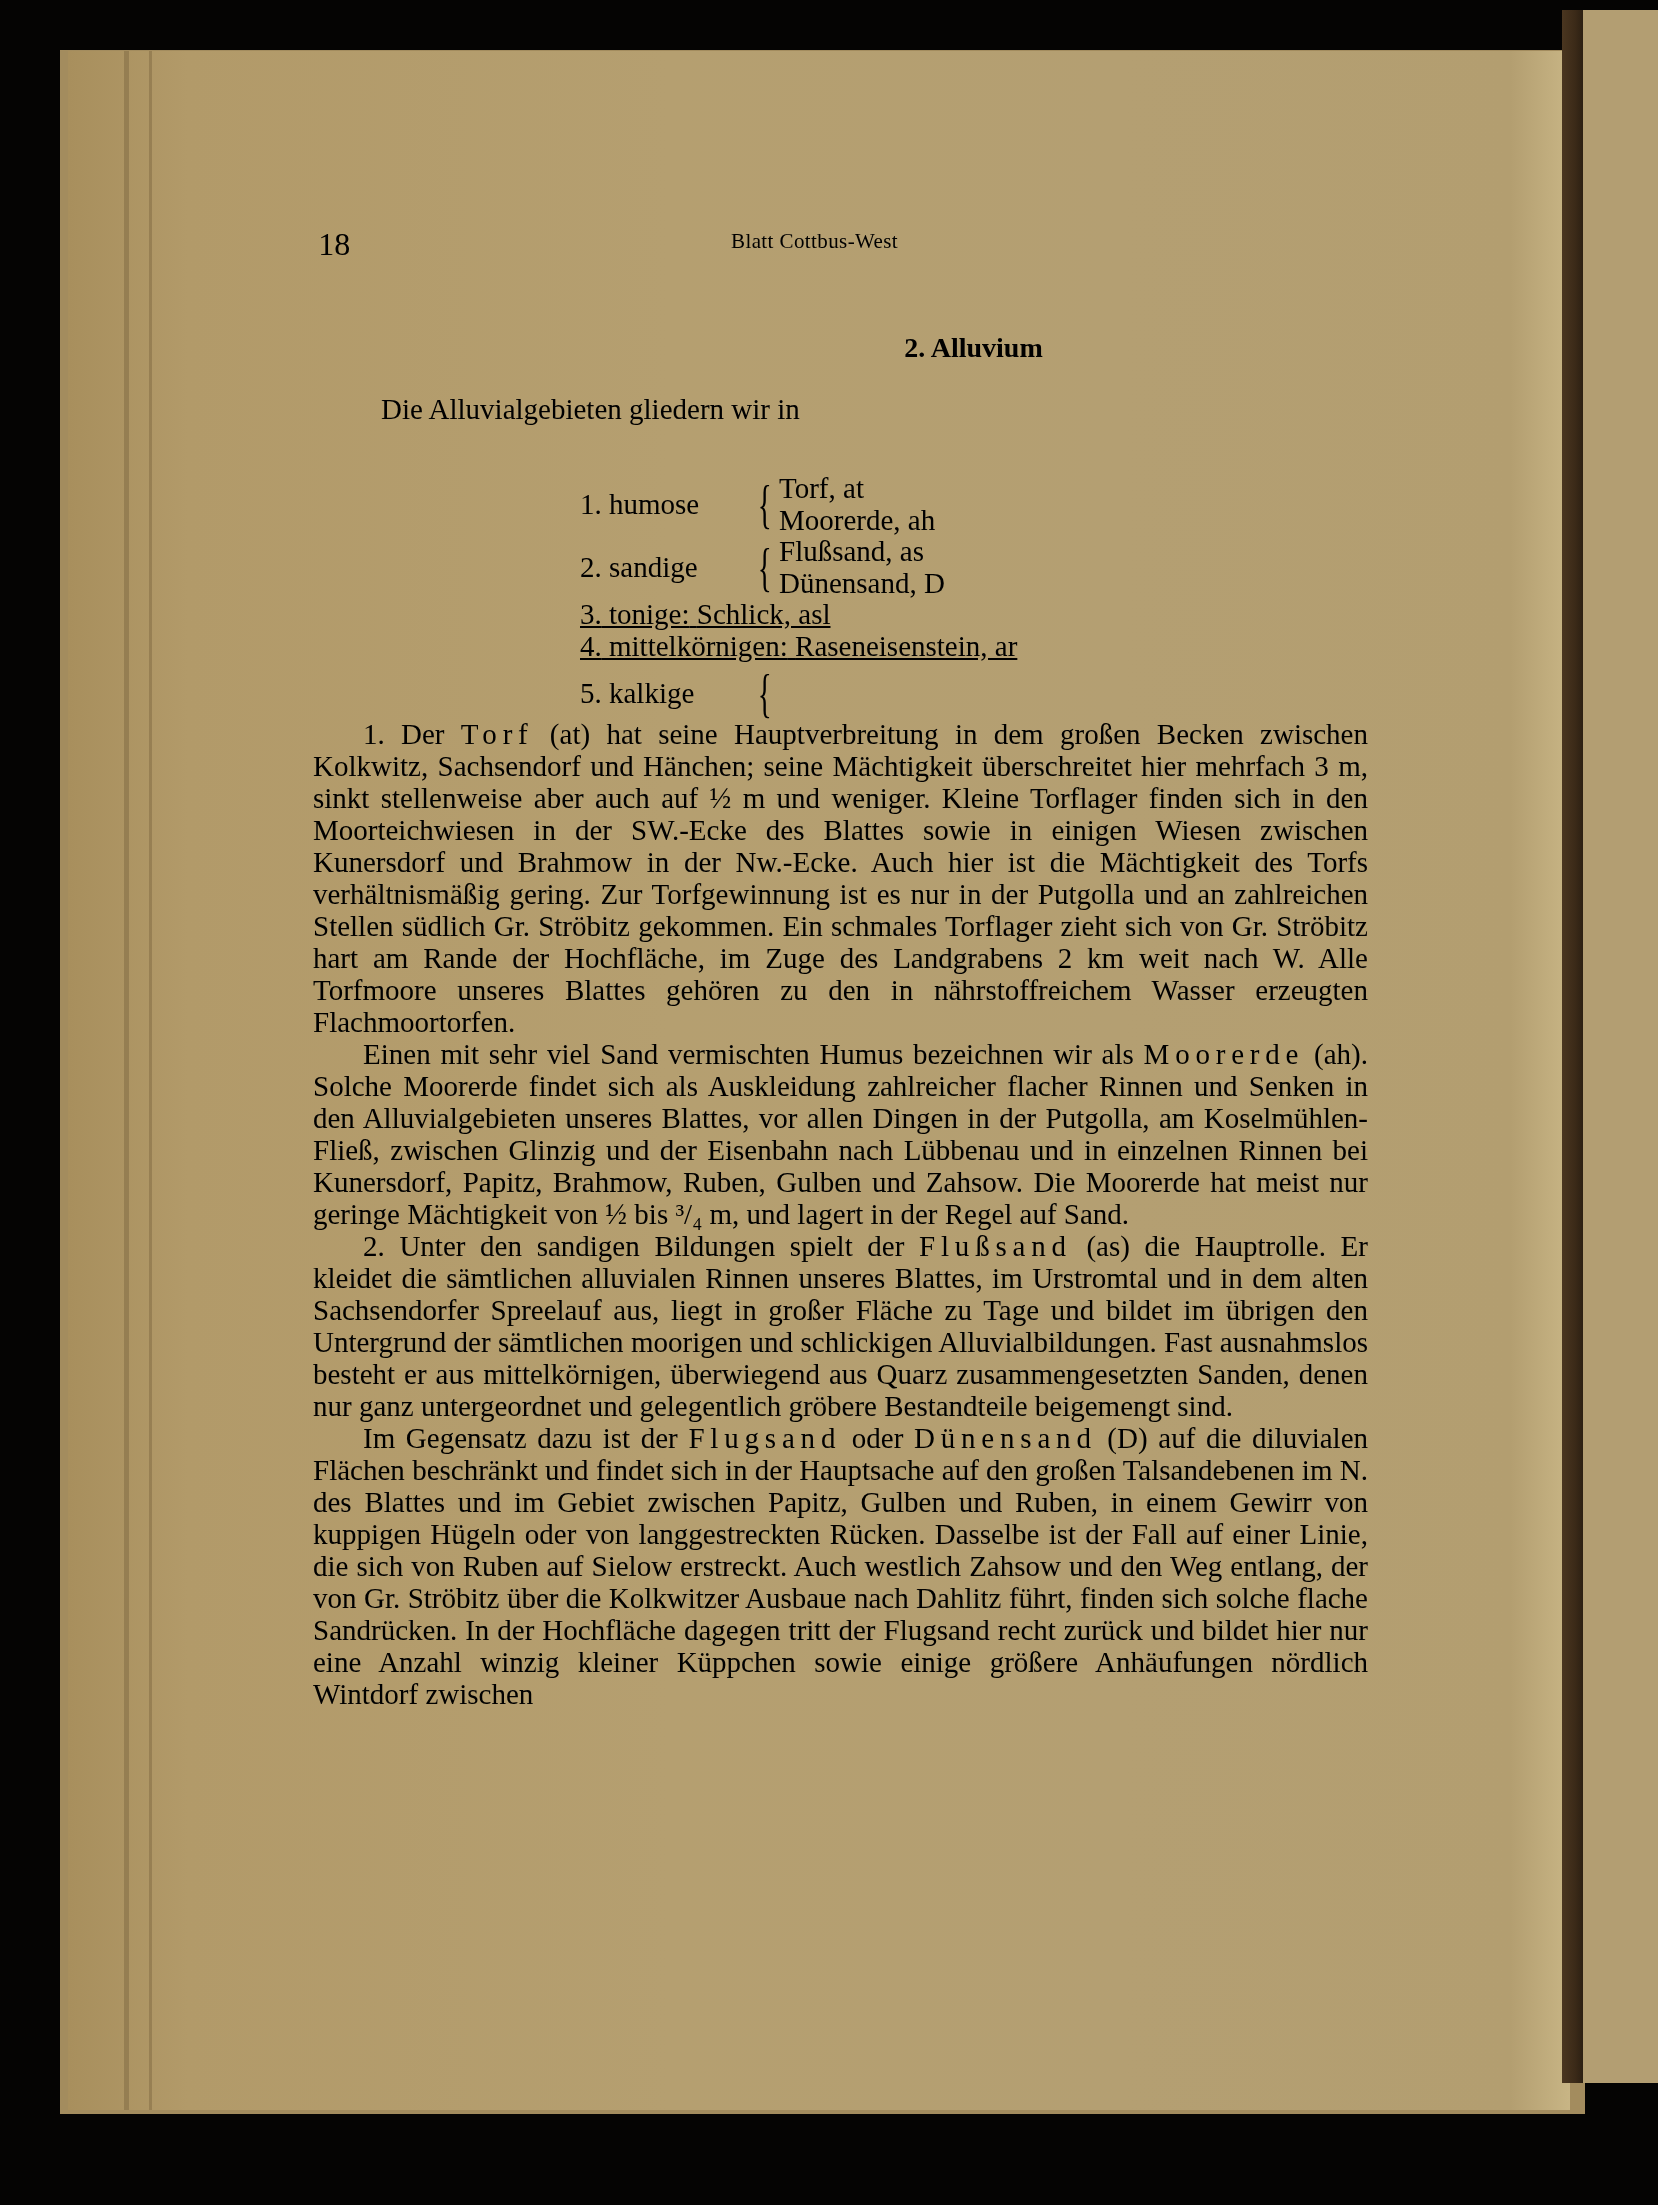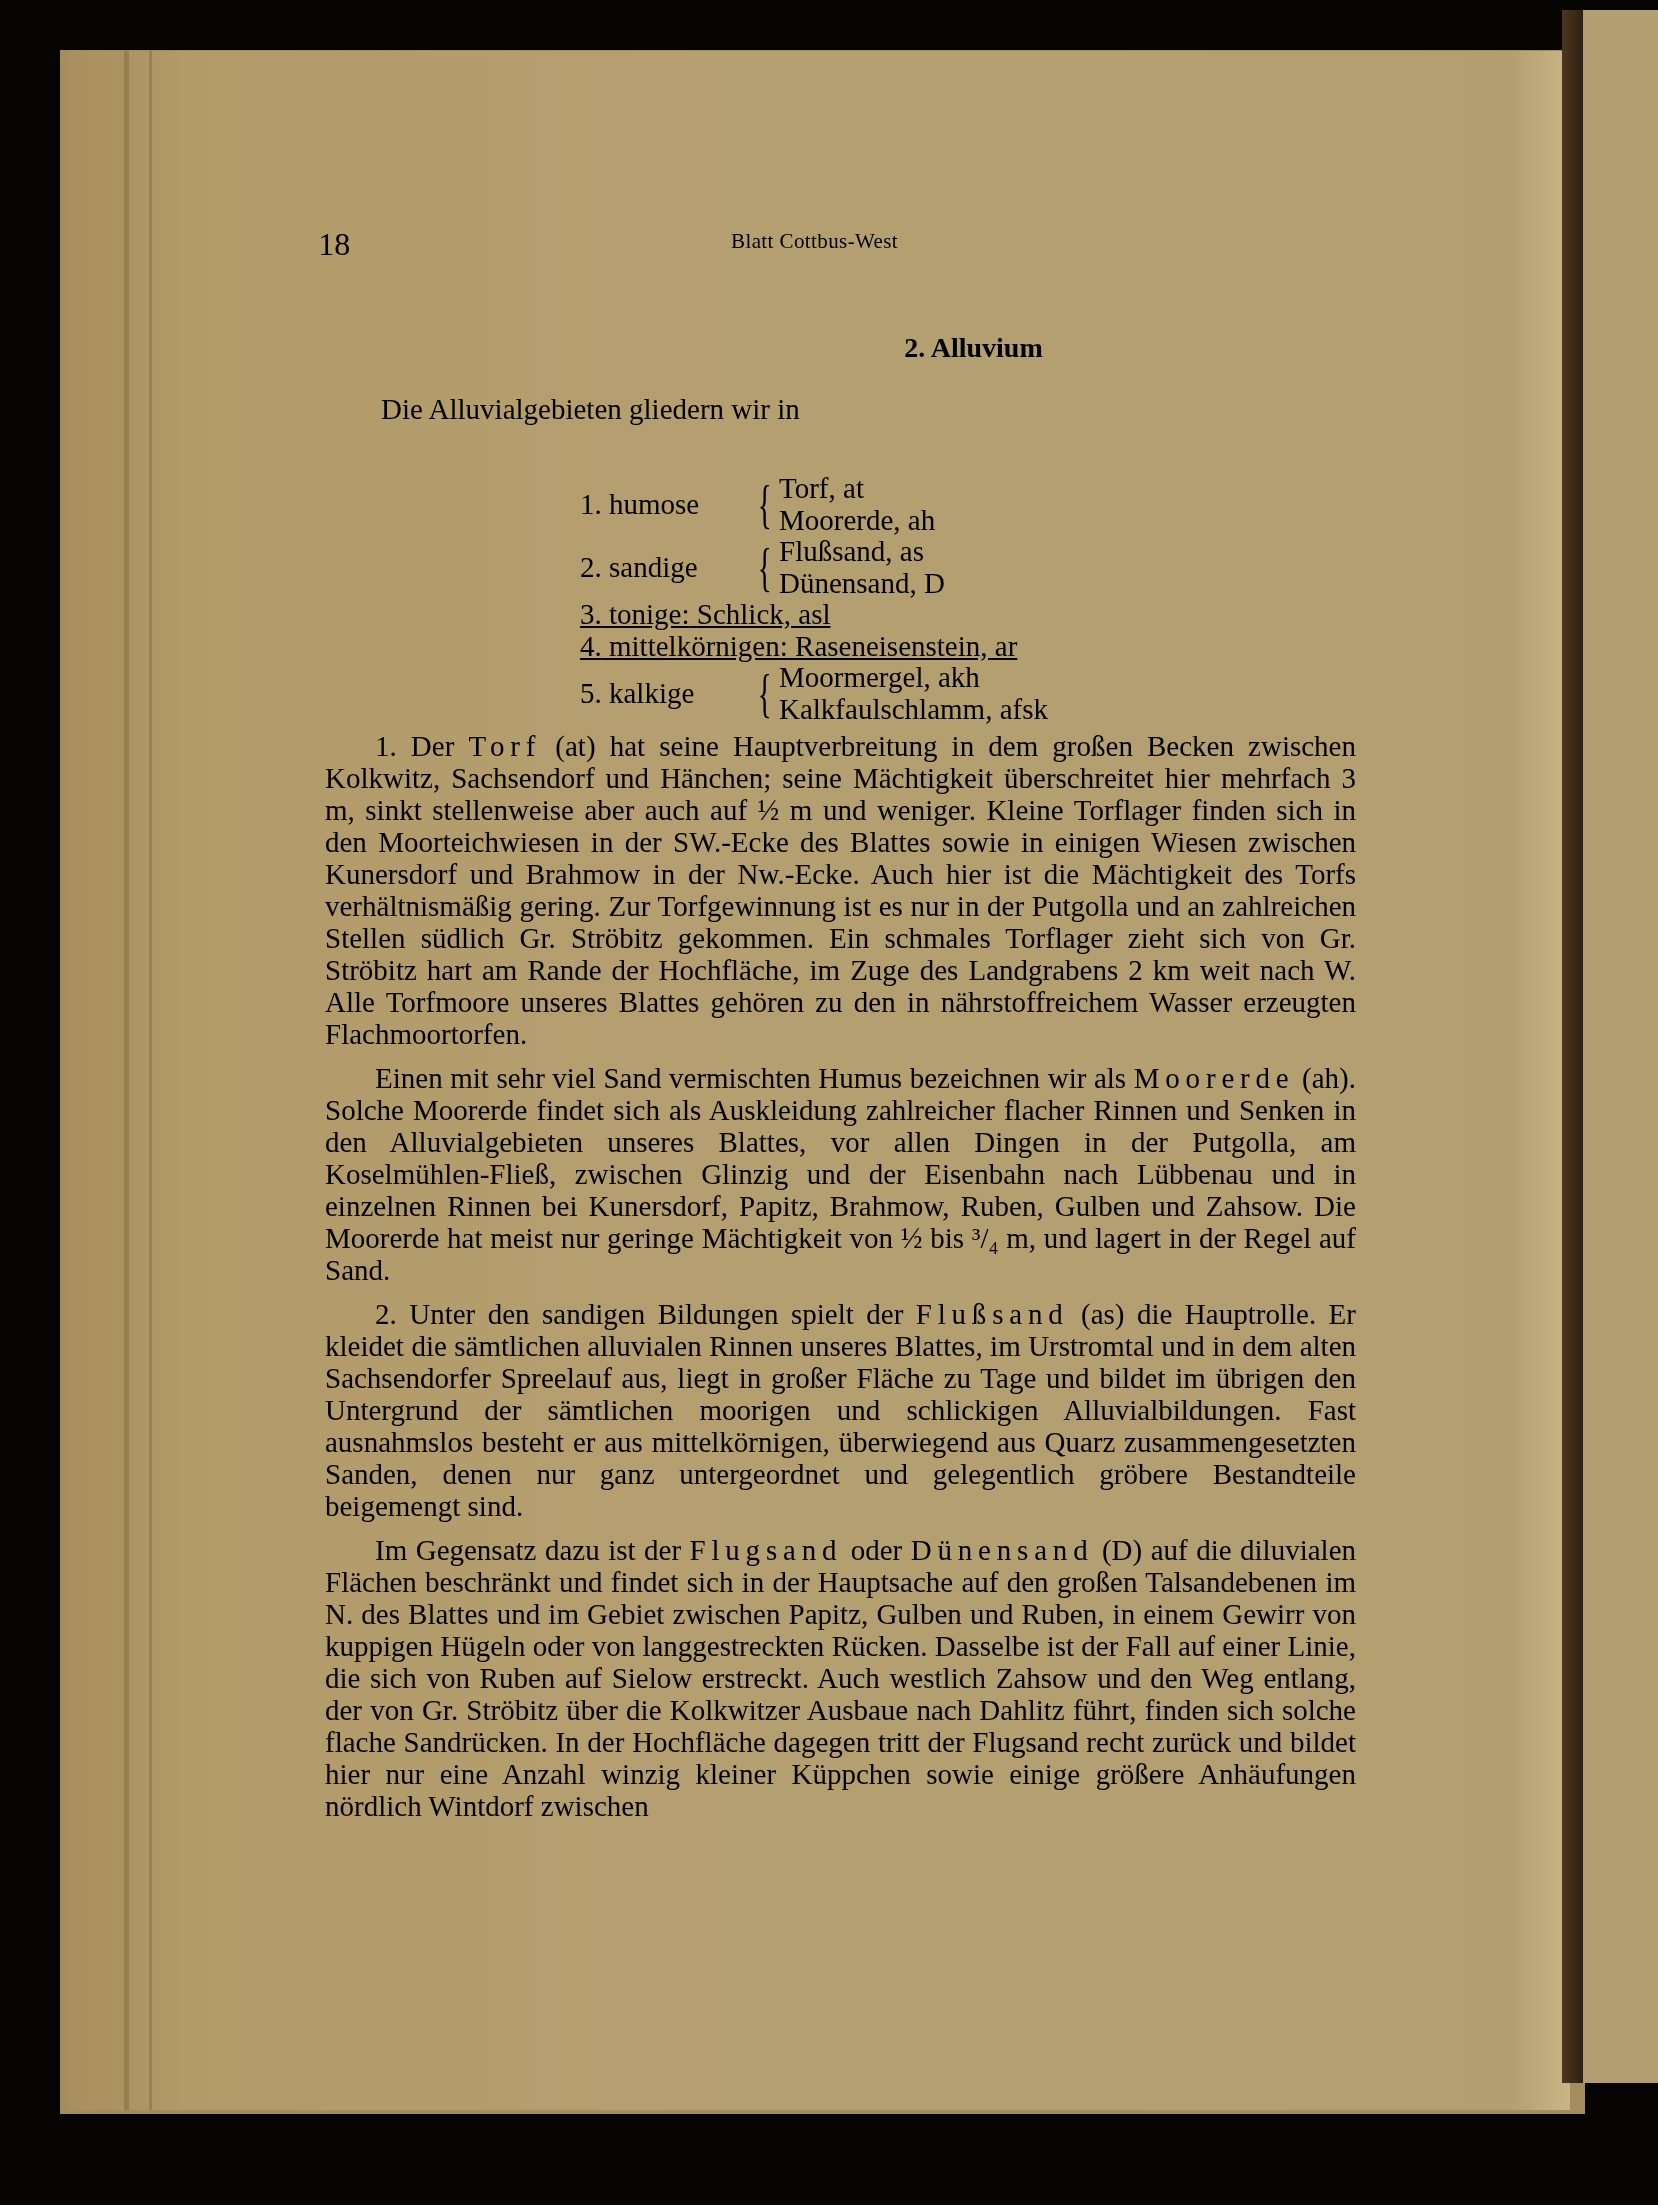--- a/index.html
+++ b/index.html
@@ -68,21 +68,21 @@
     transform: scaleX(0.55);
   }
   .cl-items { position: absolute; left: 199px; top: 0; white-space: nowrap; }
   .cl-items div { height: 31.5px; }
   .single-line { white-space: nowrap; text-decoration: underline; }
   .body-text {
     position: absolute; left: 313px; top: 718px; width: 1055px;
     font-size: 29px; line-height: 32px;
     text-align: justify;
   }
-  .body-text p { margin: 12px; text-indent: 50px; }
+  .body-text p { margin: 0; text-indent: 50px; }
   .spaced { letter-spacing: 5.8px; }
 </style>
 </head>
 <body>
 
 <div class="page-edge"></div>
 <div class="page"></div>
 <div class="gutter-line" style="left:124px"></div>
 <div class="gutter-line" style="left:149px; width:2.5px"></div>
 <div class="right-shadow"></div>
@@ -115,24 +115,20 @@
   </div>
   <div class="cl-row single">
     <span class="single-line"><span>3.</span> <span>tonige:</span> <span>Schlick, asl</span></span>
   </div>
   <div class="cl-row single">
     <span class="single-line"><span>4.</span> <span>mittelkörnigen:</span> <span>Raseneisenstein, ar</span></span>
   </div>
   <div class="cl-row">
     <span class="cl-label"><span>5.</span> <span>kalkige</span></span>
     <span class="brace">{</span>
-    <div class="cl-items">
-      <div>Moormergel, akh</div>
-      <div>Kalkfaulschlamm, afsk</div>
-    </div>
   </div>
 </div>
 
 <div class="body-text">
   <p><span>1. Der </span><span class="spaced">Torf</span><span> (at) hat seine Hauptverbreitung in dem großen Becken zwischen Kolkwitz, Sachsendorf und Hänchen; seine Mächtigkeit überschreitet hier mehrfach 3 m, sinkt stellenweise aber auch auf ½ m und weniger. Kleine Torflager finden sich in den Moorteichwiesen in der SW.-Ecke des Blattes sowie in einigen Wiesen zwischen Kunersdorf und Brahmow in der Nw.-Ecke. Auch hier ist die Mächtigkeit des Torfs verhältnismäßig gering. Zur Torfgewinnung ist es nur in der Putgolla und an zahlreichen Stellen südlich Gr. Ströbitz gekommen. Ein schmales Torflager zieht sich von Gr. Ströbitz hart am Rande der Hochfläche, im Zuge des Landgrabens 2 km weit nach W. Alle Torfmoore unseres Blattes gehören zu den in nährstoffreichem Wasser erzeugten Flachmoortorfen.</span></p>
   <p><span>Einen mit sehr viel Sand vermischten Humus bezeichnen wir als </span><span class="spaced">Moorerde</span><span> (ah). Solche Moorerde findet sich als Auskleidung zahlreicher flacher Rinnen und Senken in den Alluvialgebieten unseres Blattes, vor allen Dingen in der Putgolla, am Koselmühlen-Fließ, zwischen Glinzig und der Eisenbahn nach Lübbenau und in einzelnen Rinnen bei Kunersdorf, Papitz, Brahmow, Ruben, Gulben und Zahsow. Die Moorerde hat meist nur geringe Mächtigkeit von ½ bis ³/₄ m, und lagert in der Regel auf Sand.</span></p>
   <p><span>2. Unter den sandigen Bildungen spielt der </span><span class="spaced">Flußsand</span><span> (as) die Hauptrolle. Er kleidet die sämtlichen alluvialen Rinnen unseres Blattes, im Urstromtal und in dem alten Sachsendorfer Spreelauf aus, liegt in großer Fläche zu Tage und bildet im übrigen den Untergrund der sämtlichen moorigen und schlickigen Alluvialbildungen. Fast ausnahmslos besteht er aus mittelkörnigen, überwiegend aus Quarz zusammengesetzten Sanden, denen nur ganz untergeordnet und gelegentlich gröbere Bestandteile beigemengt sind.</span></p>
   <p><span>Im Gegensatz dazu ist der </span><span class="spaced">Flugsand</span><span> oder </span><span class="spaced">Dünensand</span><span> (D) auf die diluvialen Flächen beschränkt und findet sich in der Hauptsache auf den großen Talsandebenen im N. des Blattes und im Gebiet zwischen Papitz, Gulben und Ruben, in einem Gewirr von kuppigen Hügeln oder von langgestreckten Rücken. Dasselbe ist der Fall auf einer Linie, die sich von Ruben auf Sielow erstreckt. Auch westlich Zahsow und den Weg entlang, der von Gr. Ströbitz über die Kolkwitzer Ausbaue nach Dahlitz führt, finden sich solche flache Sandrücken. In der Hochfläche dagegen tritt der Flugsand recht zurück und bildet hier nur eine Anzahl winzig kleiner Küppchen sowie einige größere Anhäufungen nördlich Wintdorf zwischen</span></p>
 </div>
 

